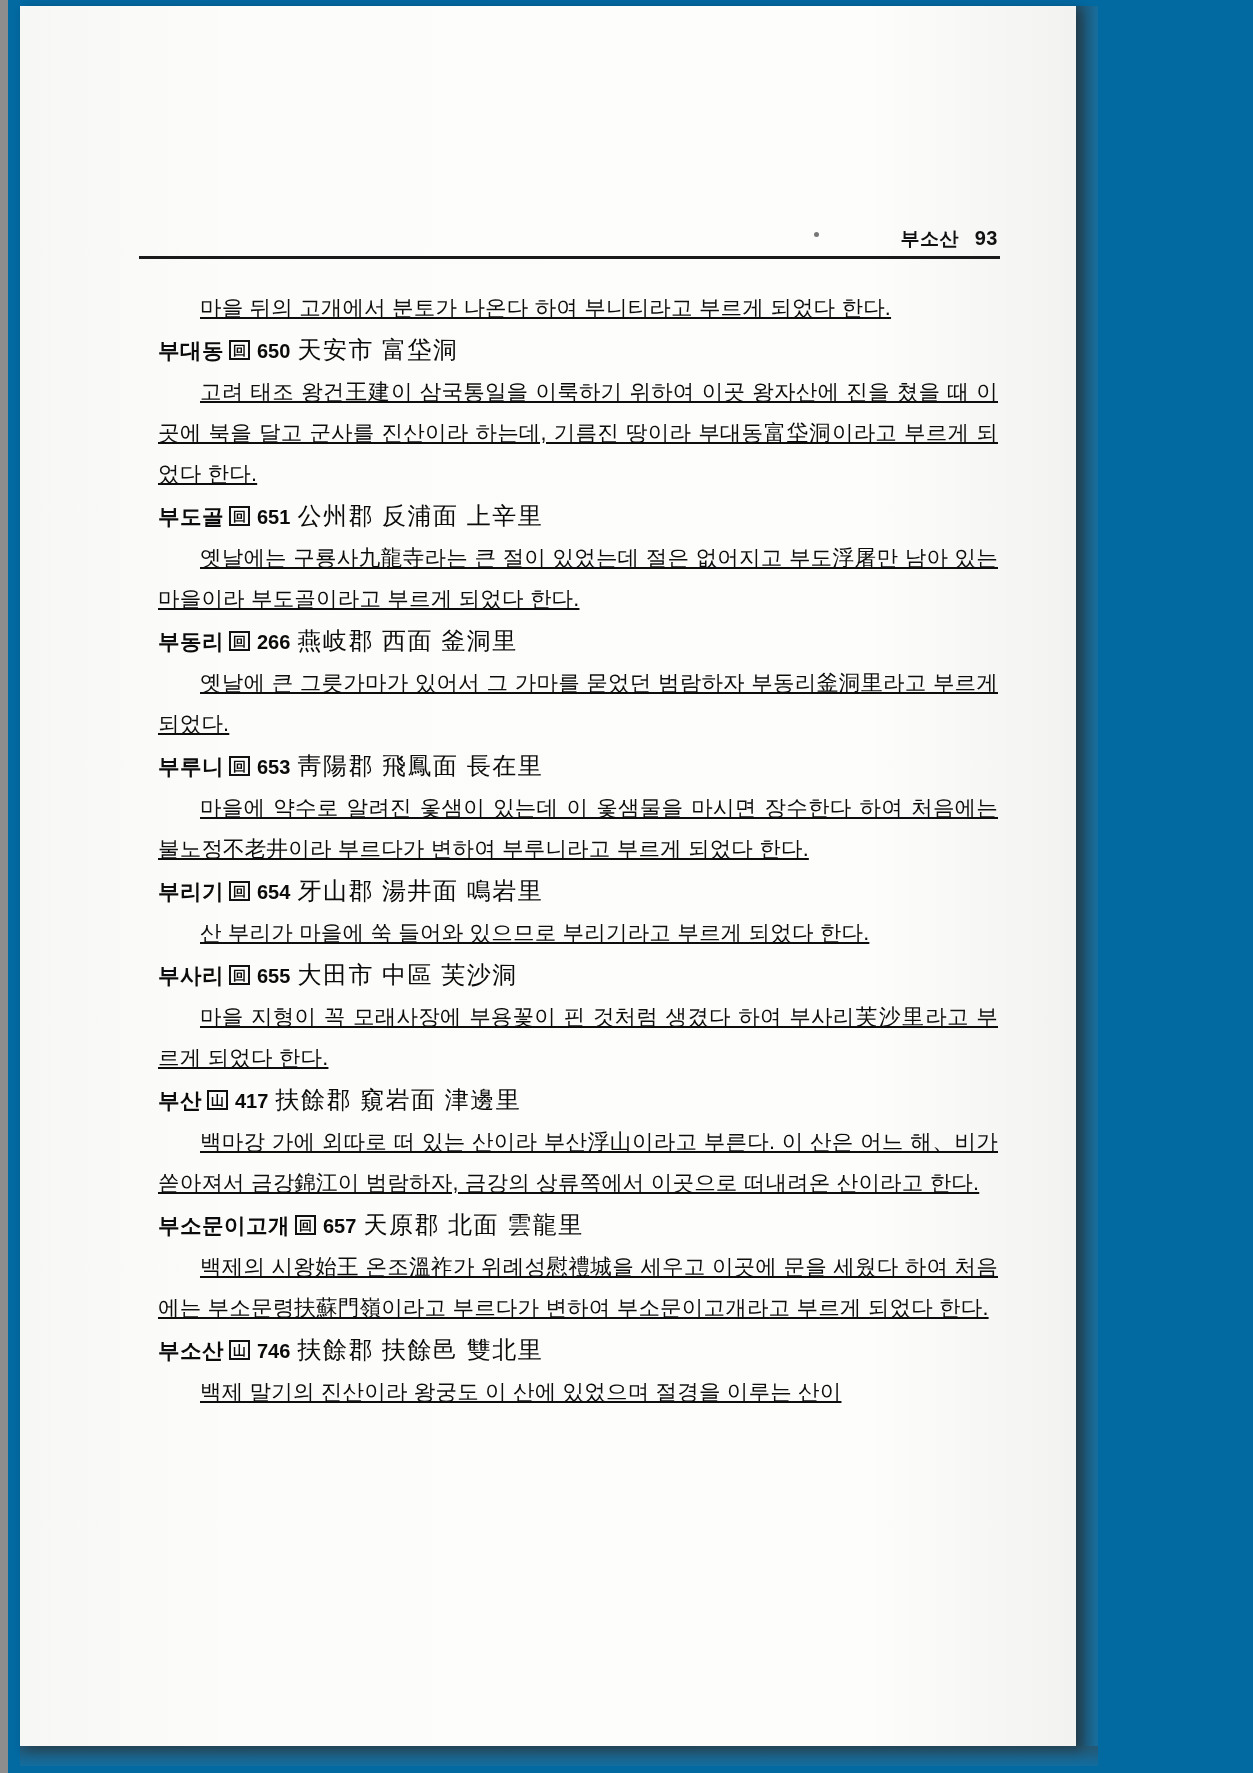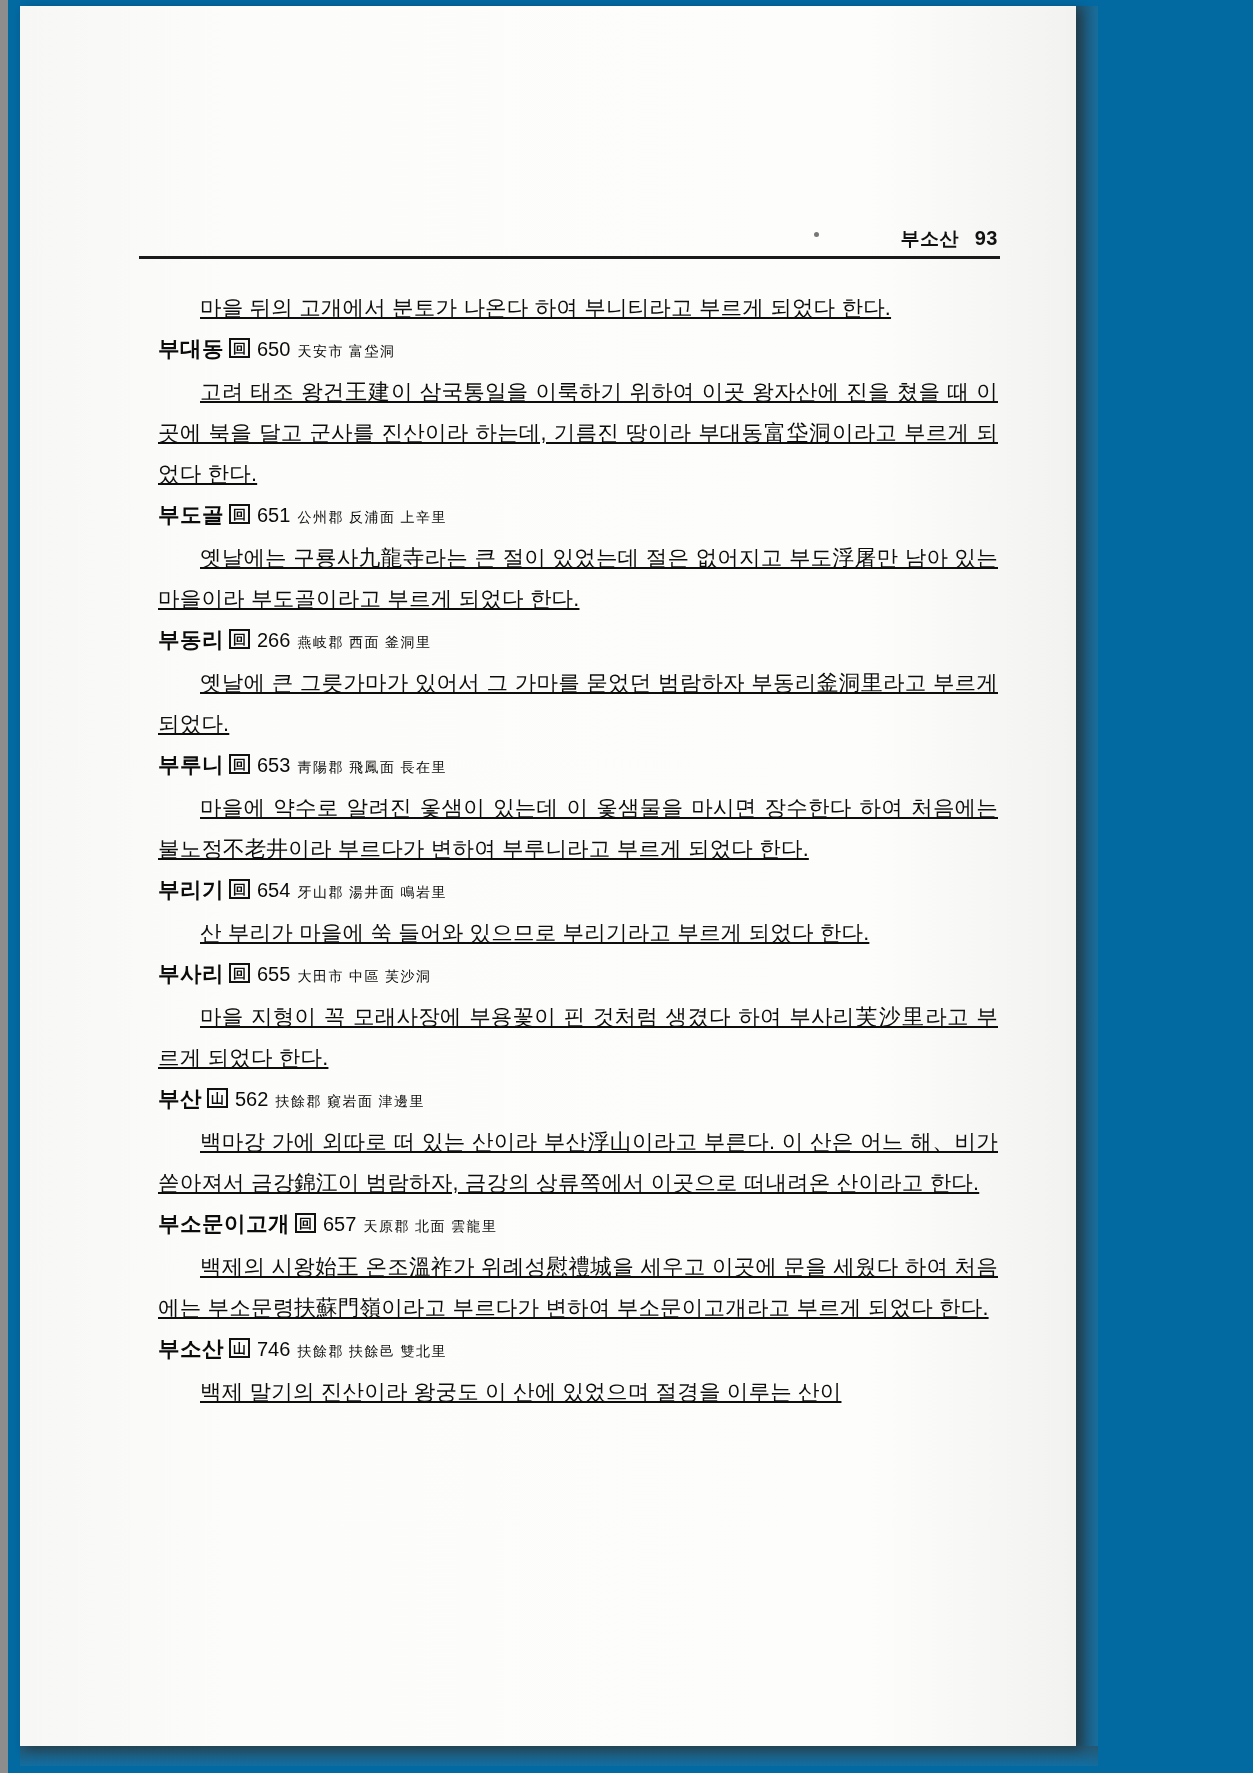--- a/index.html
+++ b/index.html
@@ -128,28 +128,28 @@
     border: 2px solid #111;
     font-size: 13px;
     line-height: 15px;
     padding: 1px 2px 0 2px;
     margin: 0 7px 0 5px;
     vertical-align: 3px;
     font-weight: bold;
     letter-spacing: 0;
   }
   .entry-head .num {
-    font-weight: normal;
+    font-weight: bold;
     font-size: 20px;
     margin-right: 7px;
     letter-spacing: 0;
   }
   .entry-head .hanja {
-    font-family: Liberation Serif, serif;
-    font-size: 14px;
+    font-family: Liberation Sans, sans-serif;
+    font-size: 24px;
     letter-spacing: 1.5px;
   }
 </style>
 </head>
 <body>
 
 <div class="scan">
   <div class="page-sheet"></div>
   <div class="edge-shadow-right"></div>
   <div class="edge-shadow-bottom"></div>
@@ -169,21 +169,21 @@
         <div class="entry-head"><span class="term">부도골</span><span class="marker">回</span><span class="num">651</span><span class="hanja">公州郡 反浦面 上辛里</span></div>
         <p class="para">옛날에는 구룡사九龍寺라는 큰 절이 있었는데 절은 없어지고 부도浮屠만 남아 있는 마을이라 부도골이라고 부르게 되었다 한다.</p>
         <div class="entry-head"><span class="term">부동리</span><span class="marker">回</span><span class="num">266</span><span class="hanja">燕岐郡 西面 釜洞里</span></div>
         <p class="para">옛날에 큰 그릇가마가 있어서 그 가마를 묻었던 범람하자 부동리釜洞里라고 부르게 되었다.</p>
         <div class="entry-head"><span class="term">부루니</span><span class="marker">回</span><span class="num">653</span><span class="hanja">靑陽郡 飛鳳面 長在里</span></div>
         <p class="para">마을에 약수로 알려진 옻샘이 있는데 이 옻샘물을 마시면 장수한다 하여 처음에는 불노정不老井이라 부르다가 변하여 부루니라고 부르게 되었다 한다.</p>
         <div class="entry-head"><span class="term">부리기</span><span class="marker">回</span><span class="num">654</span><span class="hanja">牙山郡 湯井面 鳴岩里</span></div>
         <p class="para">산 부리가 마을에 쑥 들어와 있으므로 부리기라고 부르게 되었다 한다.</p>
         <div class="entry-head"><span class="term">부사리</span><span class="marker">回</span><span class="num">655</span><span class="hanja">大田市 中區 芙沙洞</span></div>
         <p class="para">마을 지형이 꼭 모래사장에 부용꽃이 핀 것처럼 생겼다 하여 부사리芙沙里라고 부르게 되었다 한다.</p>
-        <div class="entry-head"><span class="term">부산</span><span class="marker">山</span><span class="num">562</span><span class="hanja">扶餘郡 窺岩面 津邊里</span></div>
+        <div class="entry-head"><span class="term">부산</span><span class="marker">山</span><span class="num">417</span><span class="hanja">扶餘郡 窺岩面 津邊里</span></div>
         <p class="para">백마강 가에 외따로 떠 있는 산이라 부산浮山이라고 부른다. 이 산은 어느 해、비가 쏟아져서 금강錦江이 범람하자, 금강의 상류쪽에서 이곳으로 떠내려온 산이라고 한다.</p>
         <div class="entry-head"><span class="term">부소문이고개</span><span class="marker">回</span><span class="num">657</span><span class="hanja">天原郡 北面 雲龍里</span></div>
         <p class="para">백제의 시왕始王 온조溫祚가 위례성慰禮城을 세우고 이곳에 문을 세웠다 하여 처음에는 부소문령扶蘇門嶺이라고 부르다가 변하여 부소문이고개라고 부르게 되었다 한다.</p>
         <div class="entry-head"><span class="term">부소산</span><span class="marker">山</span><span class="num">746</span><span class="hanja">扶餘郡 扶餘邑 雙北里</span></div>
         <p class="para">백제 말기의 진산이라 왕궁도 이 산에 있었으며 절경을 이루는 산이</p>
       </div>
   </div>
 </div>
 
 </body></html>

